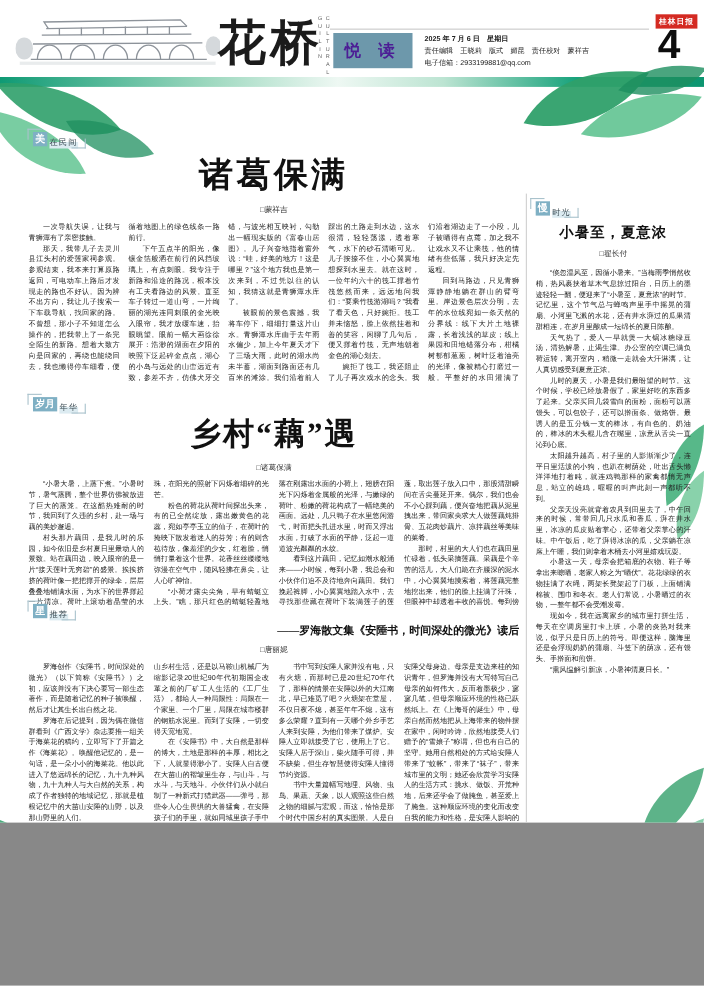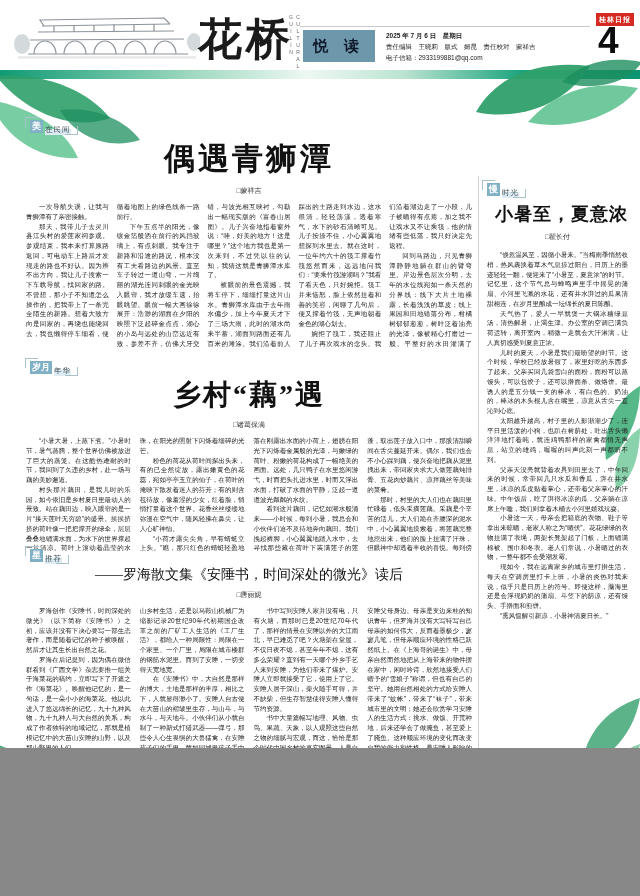--- a/index.html
+++ b/index.html
@@ -9,21 +9,21 @@
   .page{position:relative;width:640px;height:748px;background:#fff;margin:0 auto;overflow:hidden;
         font-family:"Liberation Sans","DejaVu Sans",sans-serif;color:var(--ink);}
   
   .bridge{position:absolute;left:14px;top:6px;width:186px;height:56px;}
   .mast-title{position:absolute;left:198px;top:10px;font-size:44px;letter-spacing:4px;
         font-family:"Liberation Serif","DejaVu Serif",serif;font-weight:600;color:#1b1b1b;}
   .mast-vert{position:absolute;left:288px;top:14px;display:flex;gap:2px;}
   .mast-vert span{writing-mode:vertical-rl;text-orientation:upright;font-size:5px;color:#666;letter-spacing:1px;line-height:1;}
   .head-rule{position:absolute;left:300px;top:26px;width:290px;height:1px;background:#c9c9c9;}
   .read-box{position:absolute;left:303px;top:30px;width:72px;height:32px;background:var(--accent);
-        color:#0f172a;display:flex;align-items:center;justify-content:center;font-size:15px;letter-spacing:6px;
+        color:#4c1d95;display:flex;align-items:center;justify-content:center;font-size:15px;letter-spacing:6px;
         font-family:"Liberation Serif","DejaVu Serif",serif;font-weight:700;}
   .head-info{position:absolute;left:386px;top:30px;width:190px;font-size:6.5px;line-height:1.7;color:#222;}
   .head-info .b1{font-weight:700;}
   .paper-logo{position:absolute;left:596px;top:13px;width:38px;height:13px;background:var(--red);color:#fff;
         font-size:7px;font-weight:700;display:flex;align-items:center;justify-content:center;letter-spacing:1px;}
   .page-num{position:absolute;left:598px;top:20px;font-size:37px;font-weight:900;color:#0d0d0d;
         font-family:"Liberation Sans","DejaVu Sans",sans-serif;}
   
   .band-top{position:absolute;left:0;top:70px;width:640px;height:9px;
         background:linear-gradient(90deg,#0f9a74,#9fd9c0 30%,#eef8f3 48%,#bce4d2 63%,#17a27b 82%,#0c9570);}
@@ -39,34 +39,34 @@
         border-right:1px solid #a9c2cc;border-bottom:1px solid #a9c2cc;}
   .tag-box{background:var(--tagblue);color:#fff;font-size:9px;line-height:1;padding:2px 2px;font-weight:700;}
   .tag-rest{font-size:7.5px;color:#3a4a52;margin-left:2px;padding-top:5px;letter-spacing:1px;
         background:linear-gradient(transparent 60%,#dcebf1 60%);}
   
   .art{position:absolute;left:26px;width:446px;z-index:2;}
   .art h1{margin:0;text-align:center;font-family:"Liberation Serif","DejaVu Serif",serif;font-weight:700;color:#111;}
   .a1 h1{font-size:31px;letter-spacing:3px;}
   .a2 h1{font-size:28px;letter-spacing:2px;}
   .a3 h1{font-size:24px;letter-spacing:1px;}
-  .a3 .subtitle{text-align:center;font-family:"Liberation Serif","DejaVu Serif",serif;font-weight:400;
-        font-size:14px;margin-top:6px;color:#111;}
+  .a3 .subtitle{text-align:right;font-family:"Liberation Serif","DejaVu Serif",serif;font-weight:700;
+        font-size:10px;margin-top:6px;color:#111;}
   .byline{text-align:center;font-size:7px;color:#333;margin-top:6px;}
   .body{font-size:6.5px;line-height:1.5;text-align:justify;color:#222;overflow:hidden;margin-top:6px;}
   .body p{margin:0;text-indent:2em;}
   .cols5{column-count:5;column-gap:8px;height:152px;}
   .cols4{column-count:4;column-gap:9px;}
   .a2 .cols4{height:126px;}
   .a3 .cols4{height:214px;}
   
   .divider{position:absolute;left:478px;top:176px;width:1px;height:678px;background:#cfcfcf;}
   .sidebar{position:absolute;left:487px;top:180px;width:141px;z-index:2;}
-  .sidebar h1{margin:22px 0 0 0;text-align:right;font-family:"Liberation Serif","DejaVu Serif",serif;
-        font-weight:700;font-size:18px;letter-spacing:1px;color:#111;}
+  .sidebar h1{margin:22px 0 0 0;text-align:center;font-family:"Liberation Serif","DejaVu Serif",serif;
+        font-weight:700;font-size:13px;letter-spacing:1px;color:#111;}
   .sidebar .body{height:588px;margin-top:8px;}
 </style>
 </head>
 <body>
 
 <div class="page">
 
   <svg class="bridge" viewBox="0 0 186 56">
     <g stroke="#8d939a" fill="none" stroke-width="1.2">
       <path d="M28,20 L156,18"></path>
@@ -137,21 +137,21 @@
     <path d="M12,70 C40,30 90,14 148,22 C122,62 66,84 12,70 Z" fill="#2fa06a" opacity="0.95"></path>
     <path d="M70,84 C104,48 146,40 182,50 C162,78 112,94 70,84 Z" fill="#57c08b" opacity="0.9"></path>
     <path d="M110,36 C132,14 160,8 182,14 C170,38 136,48 110,36 Z" fill="#1d8f5f" opacity="0.85"></path>
   </svg>
 
   <div class="tag" style="left:30px;top:120px;">
     <span class="tag-box">美</span>
     <span class="tag-rest">在民间</span>
   </div>
   <section class="art a1" style="top:138px;">
-    <h1>偶遇青狮潭</h1>
+    <h1>诸葛保满</h1>
     <div class="byline">□蒙祥吉</div>
     <div class="body cols5">
         <p>一次导航失误，让我与青狮潭有了亲密接触。</p>
         <p>那天，我带儿子去灵川县江头村的爱莲家祠参观。参观结束，我本来打算原路返回，可电动车上路后才发现走的路也不好认。因为辨不出方向，我让儿子搜索一下车载导航，找回家的路。不曾想，那小子不知道怎么操作的，把我带上了一条完全陌生的新路。想着大致方向是回家的，再绕也能绕回去，我也懒得停车细看，便循着地图上的绿色线条一路前行。</p>
         <p>下午五点半的阳光，像镶金箔般洒在前行的风挡玻璃上，有点刺眼。我专注于新路和沿途的路况，根本没有工夫看路边的风景。直至车子转过一道山弯，一片绚丽的湖光连同刺眼的金光映入眼帘，我才放缓车速，抬眼眺望。眼前一幅大画徐徐展开：浩渺的湖面在夕阳的映照下泛起碎金点点，湖心的小岛与远处的山峦远近有致，参差不齐，仿佛犬牙交错，与波光相互映衬，勾勒出一幅现实版的《富春山居图》。儿子兴奋地指着窗外说：“哇，好美的地方！这是哪里？”这个地方我也是第一次来到，不过凭以往的认知，我猜这就是青狮潭水库了。</p>
         <p>被眼前的景色震撼，我将车停下，细细打量这片山水。青狮潭水库由于去年雨水偏少，加上今年夏天才下了三场大雨，此时的湖水尚未半蓄，湖面到路面还有几百米的滩涂。我们沿着前人踩出的土路走到水边，这水很清，轻轻荡漾，透着寒气，水下的砂石清晰可见。儿子按捺不住，小心翼翼地想探到水里去。就在这时，一位年约六十的筏工撑着竹筏悠然而来，远远地问我们：“要乘竹筏游湖吗？”我看了看天色，只好婉拒。筏工并未恼怒，脸上依然挂着和善的笑容，闲聊了几句后，便又撑着竹筏，无声地朝着金色的湖心划去。</p>
         <p>婉拒了筏工，我还阻止了儿子再次戏水的念头。我们沿着湖边走了一小段，儿子被晒得有点蔫，加之我不让戏水又不让乘筏，他的情绪有些低落，我只好决定先返程。</p>
         <p>回到马路边，只见青狮潭静静地躺在群山的臂弯里。岸边景色层次分明，去年的水位线宛如一条天然的分界线：线下大片土地裸露，长着浅浅的草皮；线上果园和田地错落分布，柑橘树郁郁葱葱，树叶泛着油亮的光泽，像被精心打磨过一般。平整好的水田灌满了水，偶尔有一两只白鹭从树梢翩然而至，优雅地降落在水田中，弓着脖子寻觅水中的小生物。再往上，就是我们脚下的柏油路，它蜿蜒于农田与原始植被之间，与水位线平行又不完全平行地伸向远方。除了借用《桃花源记》中“土地平旷，屋舍俨然，有良田、美池、桑竹之属，阡陌交通，鸡犬相闻”来形容，再想不出更合适的词句。</p>
       </div>
   </section>

